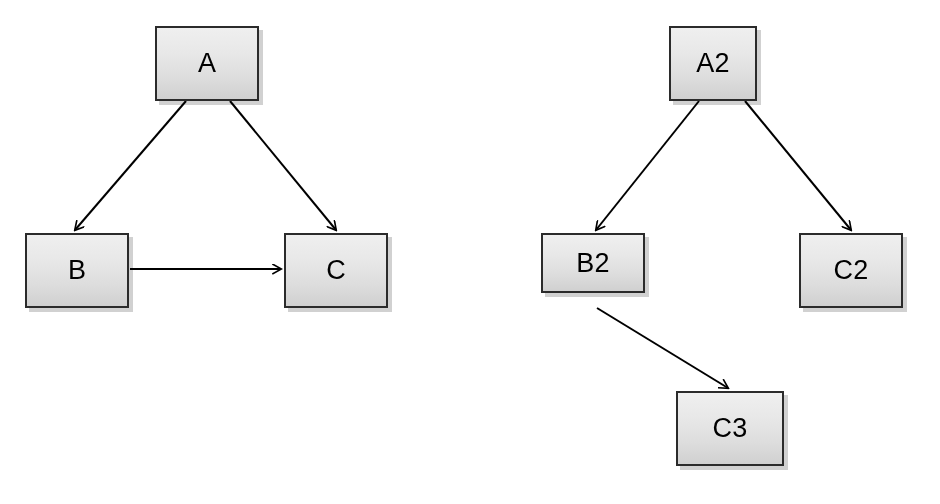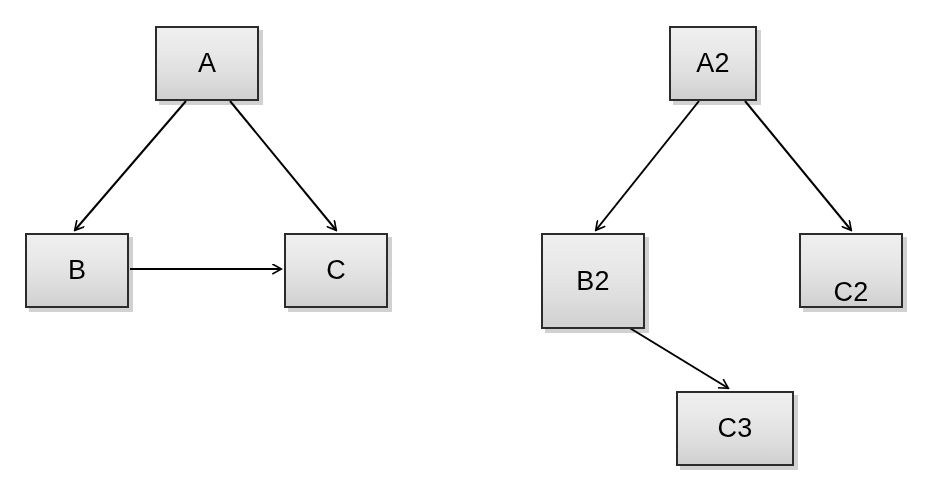--- a/index.html
+++ b/index.html
@@ -74,25 +74,25 @@
   </div>
 
   <div class="node" style="left:284px; top:233px; width:104px; height:75px;">
     <span class="node-label">C</span>
   </div>
 
   <div class="node" style="left:669px; top:26px; width:88px; height:75px;">
     <span class="node-label">A2</span>
   </div>
 
-  <div class="node" style="left:541px; top:233px; width:104px; height:96px;">
+  <div class="node" style="left:541px; top:233px; width:104px; height:60px;">
     <span class="node-label">B2</span>
   </div>
 
-  <div class="node" style="left:799px; top:233px; width:104px; height:75px;align-items:flex-end;">
+  <div class="node" style="left:799px; top:233px; width:104px; height:75px;">
     <span class="node-label">C2</span>
   </div>
 
-  <div class="node" style="left:676px; top:391px; width:118px; height:75px;">
+  <div class="node" style="left:676px; top:391px; width:108px; height:75px;">
     <span class="node-label">C3</span>
   </div>
 
 </div>
 
 </body></html>

